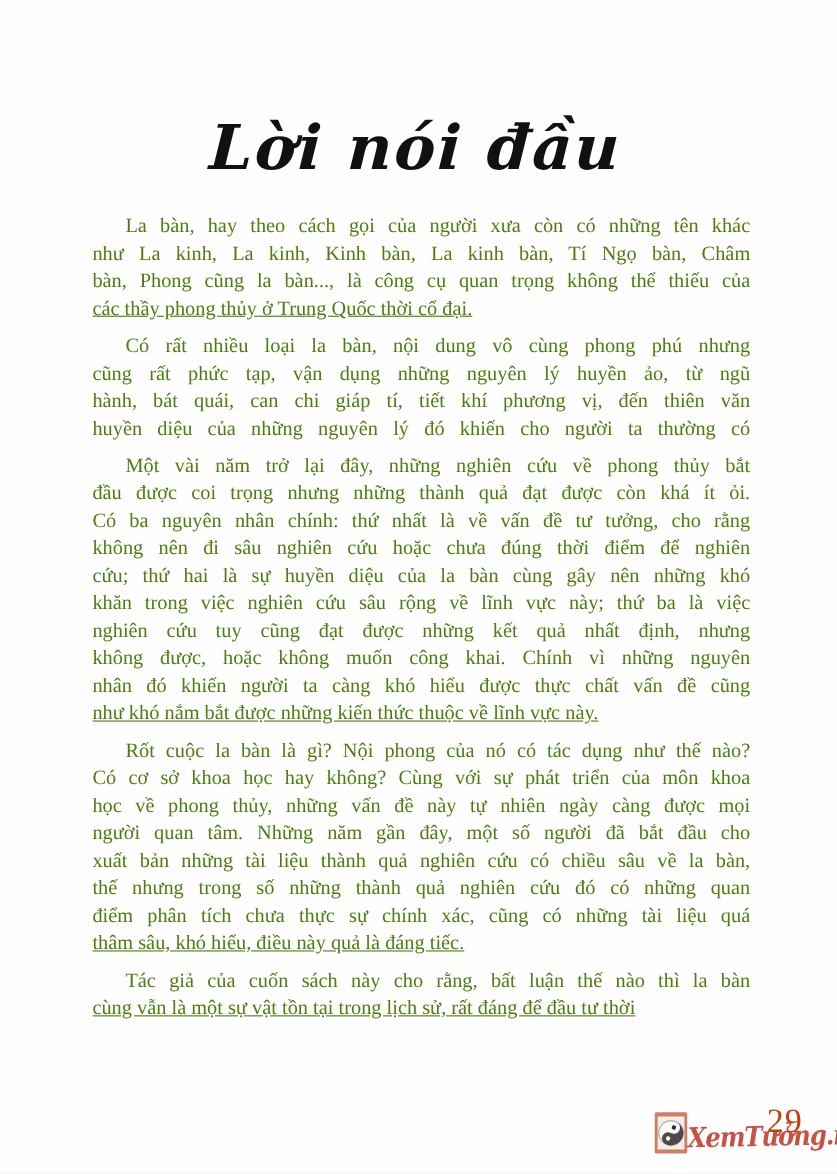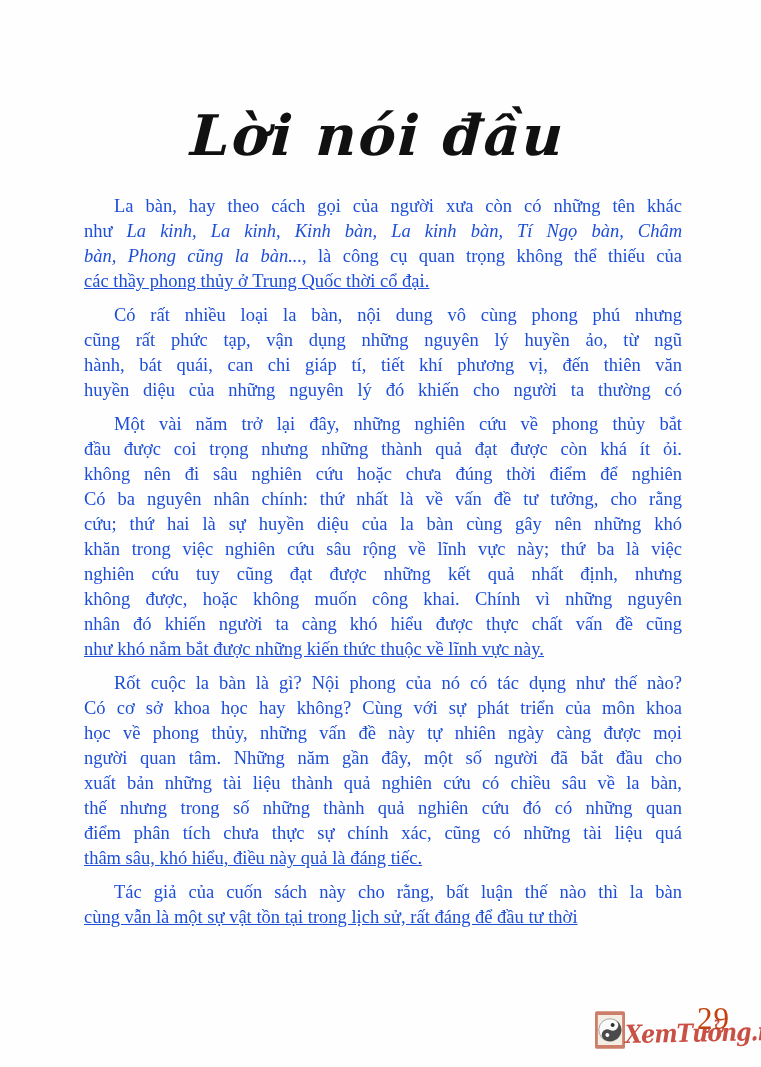--- a/index.html
+++ b/index.html
@@ -21,32 +21,32 @@
     font-weight:bold;
     font-style:italic;
     color:#111;
     letter-spacing:2px;
     transform:skewX(-3deg);
   }
   .body-text{
     margin:26px 79px 0 84px;
     font-size:18.5px;
     line-height:25px;
-    color:#1d4ed8;
+    color:#4d7c0f;
   }
   .para{margin:0 0 9px 0;}
   .line{
     text-align:justify;
     text-align-last:justify;
     white-space:nowrap;
     overflow:hidden;
   }
   .line.first{text-indent:30px;}
   .line.last{text-align-last:left;text-decoration:underline;}
-  .it{font-style:italic;}
+  .it{}
   .page-number{
     position:absolute;
     top:1001px;left:661px;
     font-size:31px;
     color:#c2410c;
     letter-spacing:1px;
     margin-left:36px;
   }
   .watermark{
     position:absolute;
@@ -91,22 +91,22 @@
       </div>
       <div class="para">
         <div class="line first"><span>Có rất nhiều loại la bàn, nội dung vô cùng phong phú nhưng</span></div>
         <div class="line"><span>cũng rất phức tạp, vận dụng những nguyên lý huyền ảo, từ ngũ</span></div>
         <div class="line"><span>hành, bát quái, can chi giáp tí, tiết khí phương vị, đến thiên văn</span></div>
         <div class="line"><span>huyền diệu của những nguyên lý đó khiến cho người ta thường có</span></div>
       </div>
       <div class="para">
         <div class="line first"><span>Một vài năm trở lại đây,  những nghiên cứu về phong thủy bắt</span></div>
         <div class="line"><span>đầu được coi trọng nhưng những thành quả đạt được còn khá ít ỏi.</span></div>
+        <div class="line"><span>Có ba nguyên nhân chính: thứ nhất là về vấn đề tư tưởng, cho rằng</span></div>
         <div class="line"><span>không nên đi sâu nghiên cứu hoặc chưa đúng thời điểm để nghiên</span></div>
-        <div class="line"><span>Có ba nguyên nhân chính: thứ nhất là về vấn đề tư tưởng, cho rằng</span></div>
         <div class="line"><span>cứu; thứ hai là sự huyền diệu của la bàn cùng gây nên những khó</span></div>
         <div class="line"><span>khăn trong việc nghiên cứu sâu rộng về lĩnh vực này; thứ ba là việc</span></div>
         <div class="line"><span>nghiên cứu tuy cũng đạt được những kết quả nhất định, nhưng</span></div>
         <div class="line"><span>không được, hoặc không muốn công khai. Chính vì những nguyên</span></div>
         <div class="line"><span>nhân đó khiến người ta càng khó hiểu được thực chất vấn đề cũng</span></div>
         <div class="line last"><span>như khó nắm bắt được những kiến thức thuộc về lĩnh vực này.</span></div>
       </div>
       <div class="para">
         <div class="line first"><span>Rốt cuộc la bàn là gì? Nội phong của nó có tác dụng như thế nào?</span></div>
         <div class="line"><span>Có cơ sở khoa học hay không? Cùng với sự phát triển của môn khoa</span></div>

